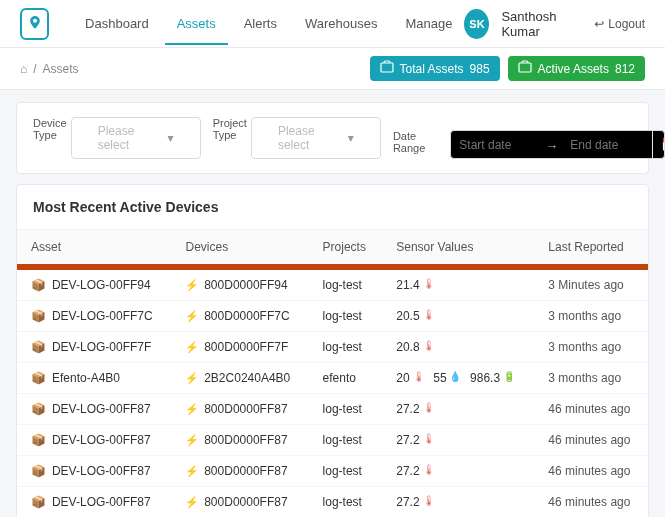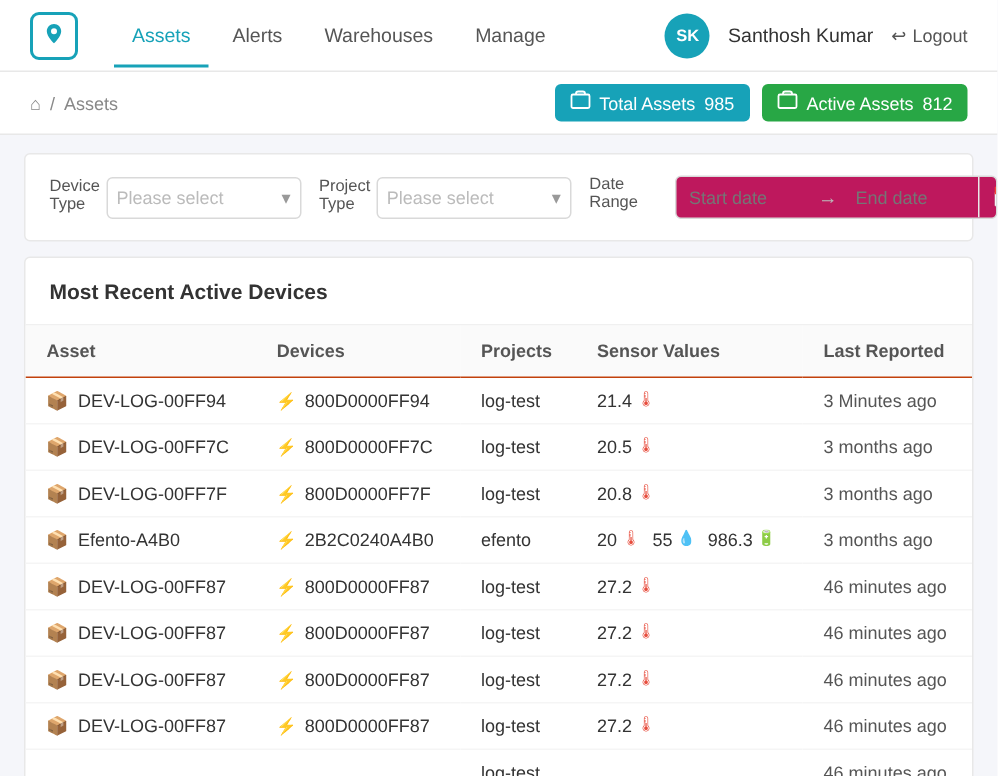--- a/index.html
+++ b/index.html
@@ -23,36 +23,36 @@
     .breadcrumb { display: flex; align-items: center; gap: 6px; font-size: 12px; color: #888; }
     .stats { display: flex; align-items: flex-end; gap: 8px; }
     .stat-badge { display: flex; align-items: center; gap: 6px; background: #17a2b8; color: #fff; padding: 4px 10px; border-radius: 4px; font-size: 12px; font-weight: 500; }
     .stat-badge.green { background: #28a745; }
 
     
     .filter-section { background: #fff; margin: 12px 16px 0; border-radius: 4px; padding: 14px 16px; border: 1px solid #e8e8e8; }
     .filter-row { display: flex; align-items: flex-end; gap: 12px; }
     .filter-group { display: flex; flex-direction: row; gap: 4px; }
     .filter-label { font-size: 11px; color: #555; font-weight: 500; }
-    .filter-select { border: 1px solid #d9d9d9; border-radius: 4px; padding: 6px 6px; font-size: 12px; color: #bbb; background: #fff; cursor: pointer; min-width: 130px; display: flex; align-items: center; justify-content: space-between; }
+    .filter-select { border: 1px solid #d9d9d9; border-radius: 4px; padding: 6px 26px; font-size: 12px; color: #bbb; background: #fff; cursor: pointer; min-width: 130px; display: flex; align-items: center; justify-content: space-between; }
     .filter-select .chevron { color: #999; }
-    .date-range { display: flex; align-items: center; gap: 0; border: 1px solid #d9d9d9; border-radius: 4px; overflow: hidden; background: #be185d; }
+    .date-range { display: flex; align-items: center; gap: 0; border: 1px solid #d9d9d9; border-radius: 4px; overflow: hidden; background: #000000; }
     .date-input { border: none; padding: 6px 8px; font-size: 12px; color: #bbb; outline: none; background: transparent; width: 90px; }
     .date-sep { color: #bbb; padding: 0 4px; }
     .date-icon { padding: 6px 8px; color: #bbb; border-left: 1px solid #e8e8e8; }
     .filter-spacer { flex: 1; }
     .clear-btn { border: 1px solid #d9d9d9; background: #fff; padding: 6px 14px; border-radius: 4px; font-size: 12px; cursor: pointer; color: #555; }
     .search-btn { background: #17a2b8; color: #fff; border: none; padding: 7px 18px; border-radius: 4px; font-size: 12px; cursor: pointer; font-weight: 500; }
 
     
     .table-section { background: #fff; margin: 10px 16px 16px; border-radius: 4px; border: 1px solid #e8e8e8; overflow: hidden; }
     .table-title { padding: 14px 16px; font-size: 14px; font-weight: 600; color: #333; border-bottom: 1px solid #f0f0f0; }
     table { width: 100%; border-collapse: collapse; }
     thead tr { background: #fafafa; }
-    th { padding: 10px 14px; text-align: left; font-size: 12px; font-weight: 700; color: #555; border-bottom: 1px solid #c2410c; white-space: nowrap; }
+    th { padding: 10px 14px; text-align: left; font-size: 12px; font-weight: 400; color: #555; border-bottom: 6px solid #c2410c; white-space: nowrap; }
     td { padding: 8px 14px; font-size: 12px; color: #333; border-bottom: 1px solid #f5f5f5; vertical-align: middle; }
     tr:last-child td { border-bottom: none; }
 
     .cell-asset { display: flex; align-items: center; gap: 6px; }
     .cell-device { display: flex; align-items: center; gap: 5px; }
     .sensor-cell { display: flex; align-items: center; gap: 8px; }
     .sensor-val { display: flex; align-items: flex-start; gap: 3px; }
     .sensor-num { font-size: 12px; color: #333; }
     .sensor-ico { font-size: 10px; }
     .temp-ico { color: #e74c3c; }
@@ -63,20 +63,21 @@
 </head>
 <body>
 
 <header class="header">
   <div class="logo">
     <svg viewBox="0 0 16 20" fill="none" xmlns="http://www.w3.org/2000/svg">
       <path d="M8 0C4.686 0 2 2.686 2 6c0 4.5 6 10 6 10s6-5.5 6-10c0-3.314-2.686-6-6-6zm0 8.5A2.5 2.5 0 1 1 8 3.5a2.5 2.5 0 0 1 0 5z" fill="#17a2b8"></path>
     </svg>
   </div>
   <nav class="nav">
+    <a class="nav-item">Dashboard</a>
     <a class="nav-item active">Assets</a>
     <a class="nav-item">Alerts</a>
     <a class="nav-item">Warehouses</a>
     <a class="nav-item">Manage</a>
   </nav>
   <div class="header-right">
     <div class="avatar">SK</div>
     <span class="username">Santhosh Kumar</span>
     <span class="logout-btn">
       <span>↩</span>

